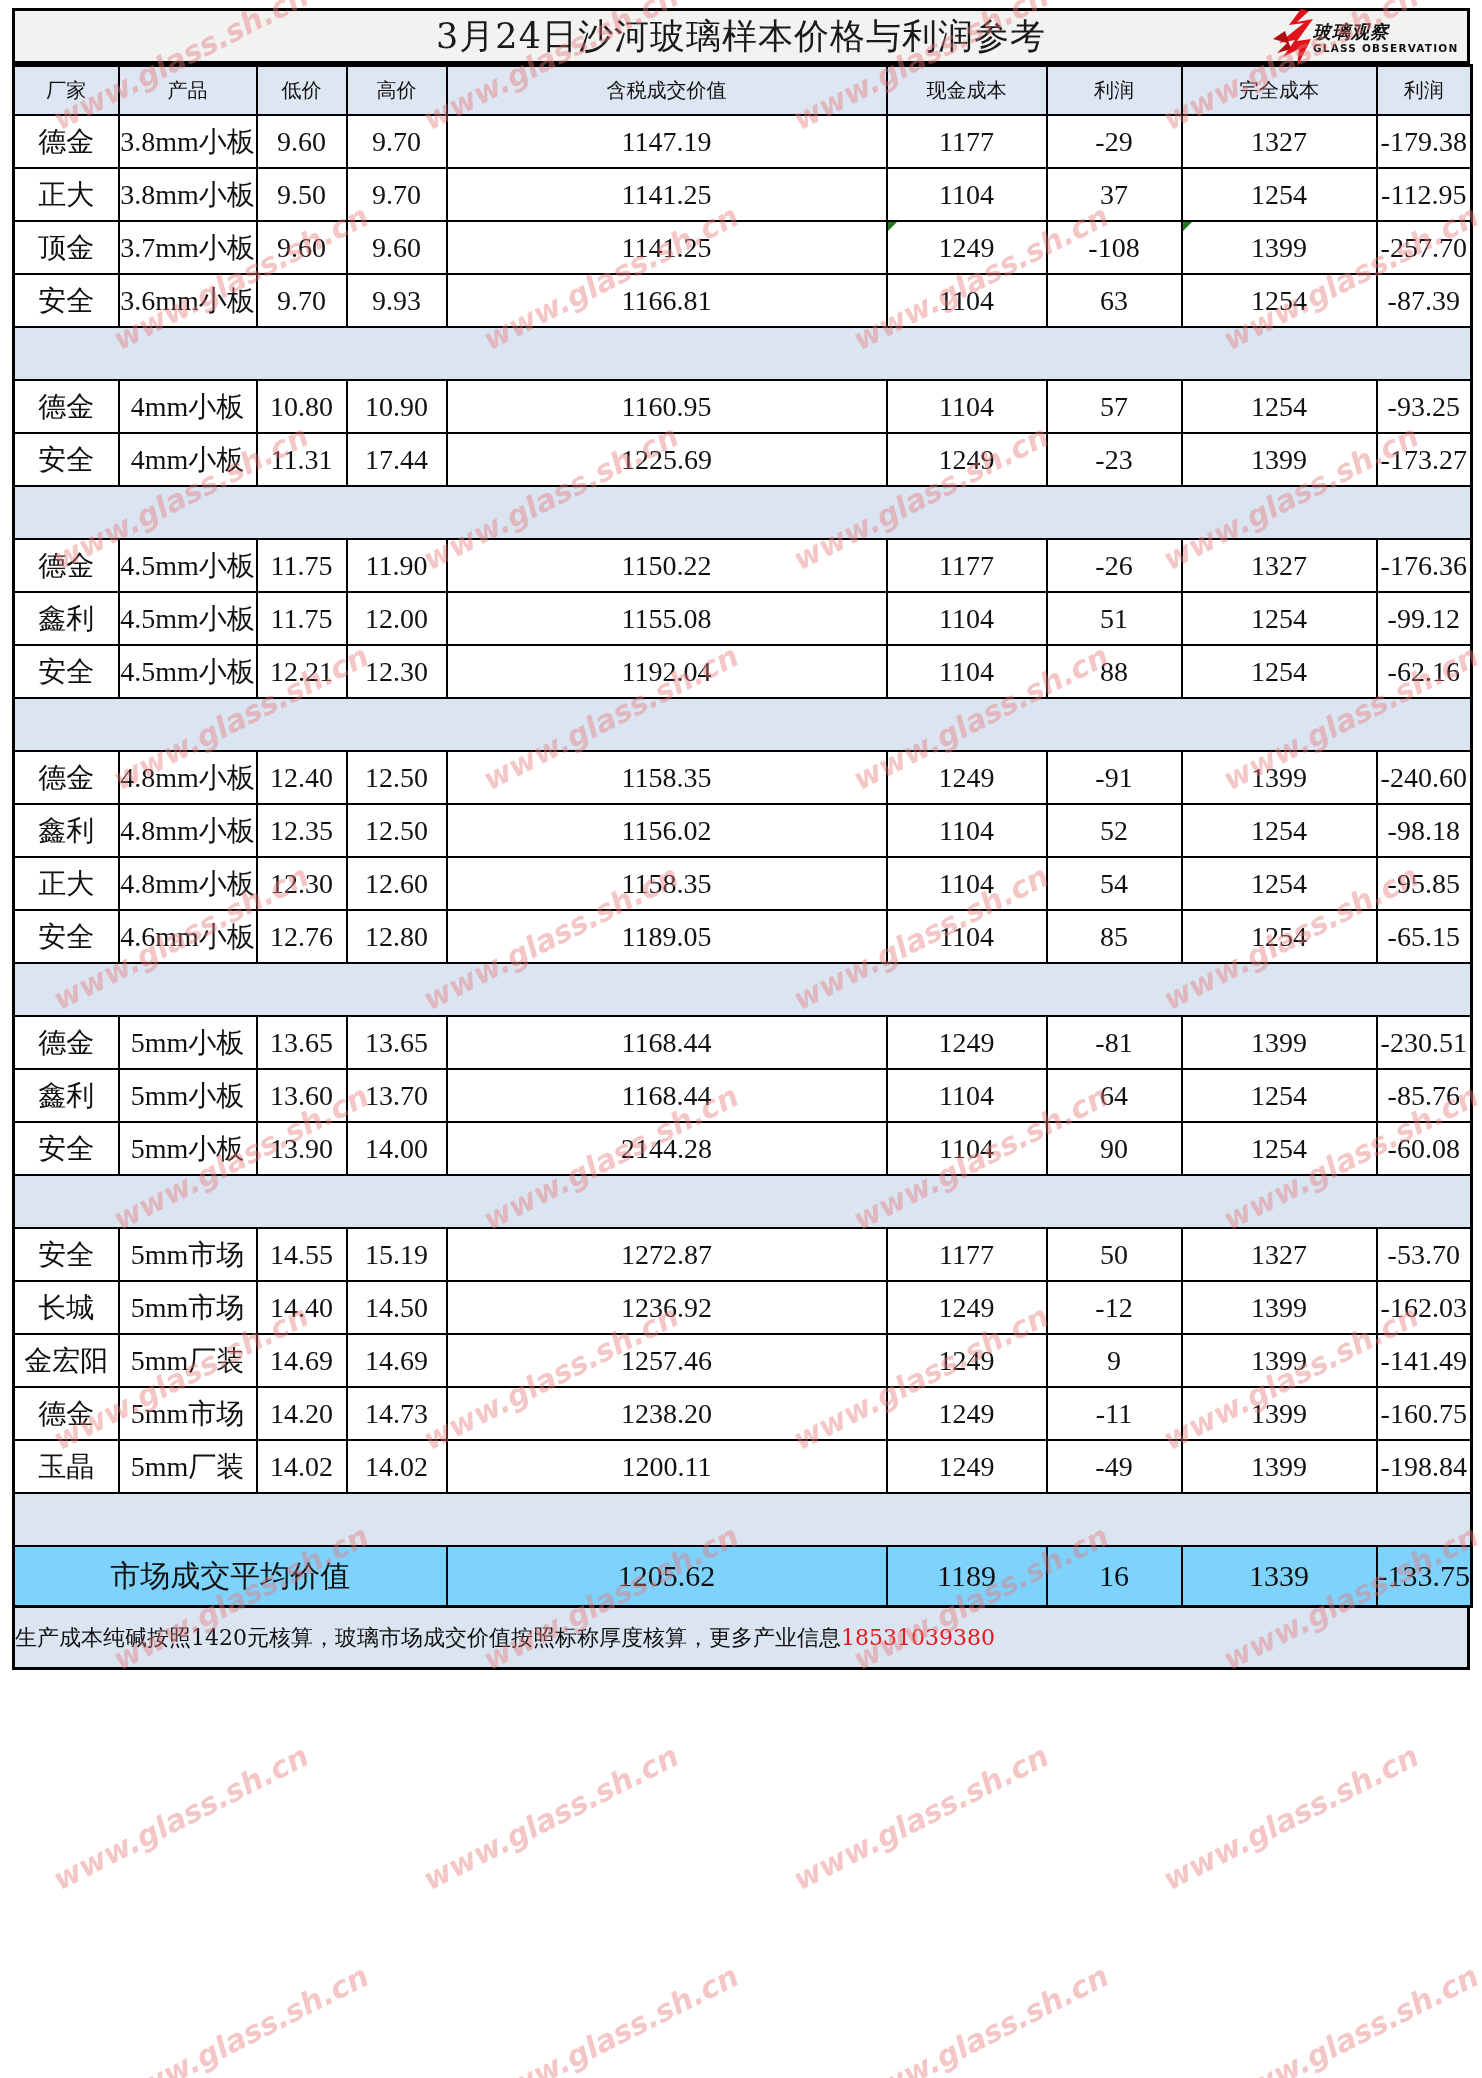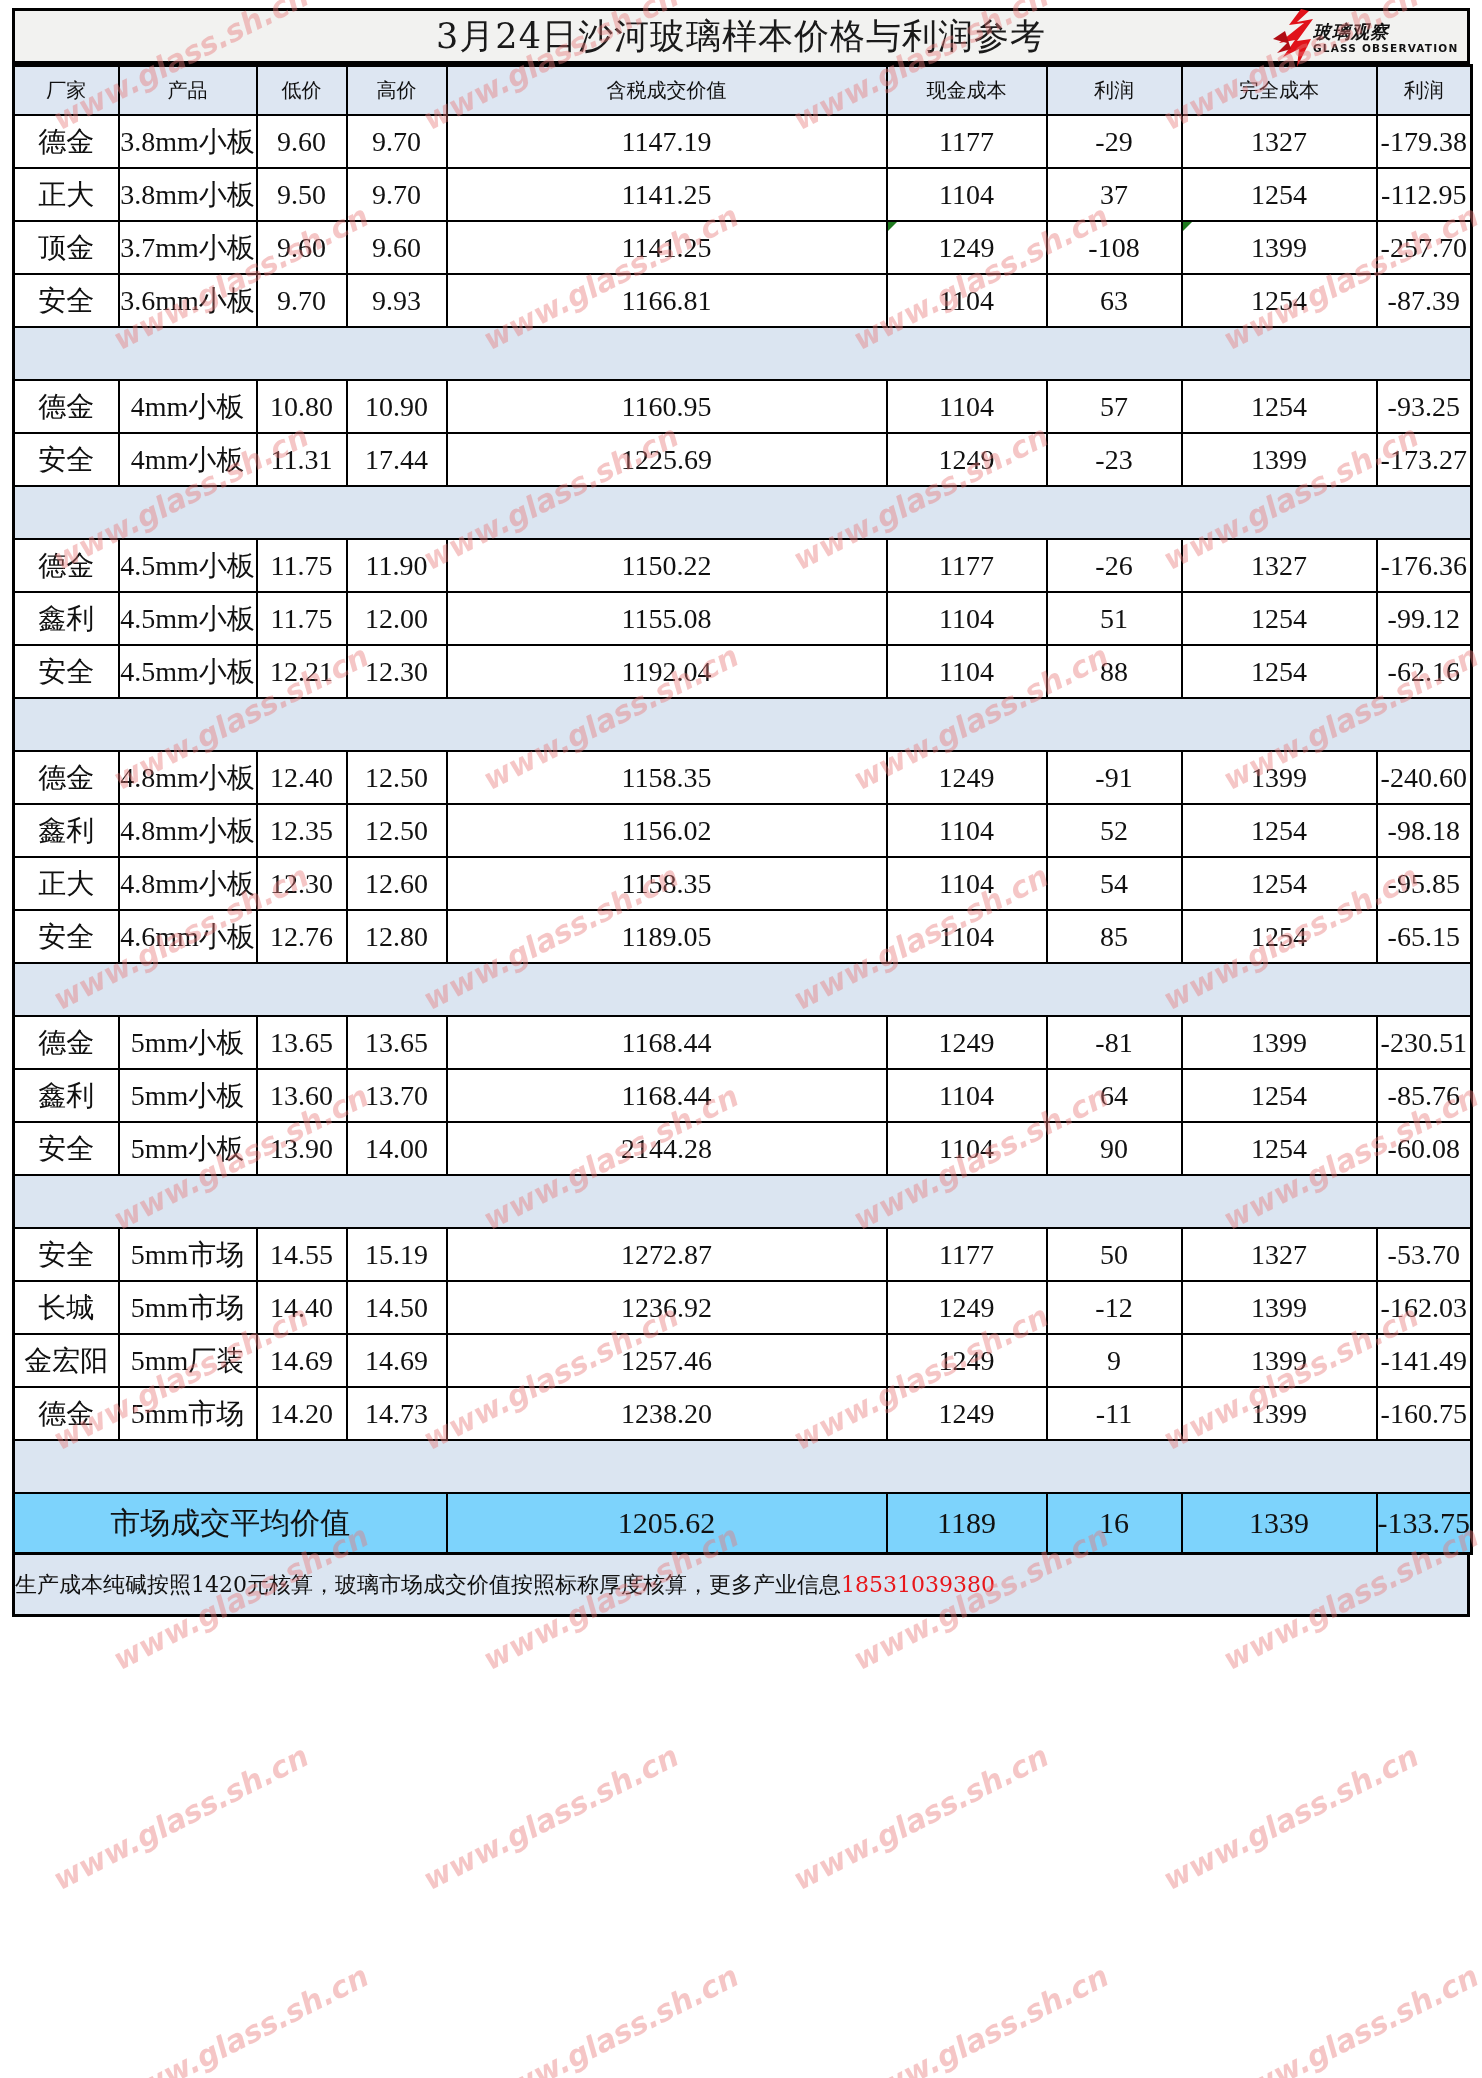--- a/index.html
+++ b/index.html
@@ -457,20 +457,31 @@
         <tr class="data">
           <td class="maker">德金</td>
           <td class="product">5mm市场</td>
           <td class="num">14.20</td>
           <td class="num">14.73</td>
           <td class="num" colspan="2">1238.20</td>
           <td class="num">1249</td>
           <td class="num profit-neg">-11</td>
           <td class="num">1399</td>
           <td class="num profit-neg">-160.75</td>
+        </tr>
+        <tr class="data">
+          <td class="maker">玉晶</td>
+          <td class="product">5mm厂装</td>
+          <td class="num">14.02</td>
+          <td class="num">14.02</td>
+          <td class="num" colspan="2">1200.11</td>
+          <td class="num">1249</td>
+          <td class="num profit-neg">-49</td>
+          <td class="num">1399</td>
+          <td class="num profit-neg">-198.84</td>
         </tr>
         <tr class="spacer">
           <td colspan="10"></td>
         </tr>
         <tr class="avg">
           <td colspan="4" class="avg-label">市场成交平均价值</td>
           <td colspan="2">1205.62</td>
           <td>1189</td>
           <td class="profit-pos">16</td>
           <td>1339</td>

